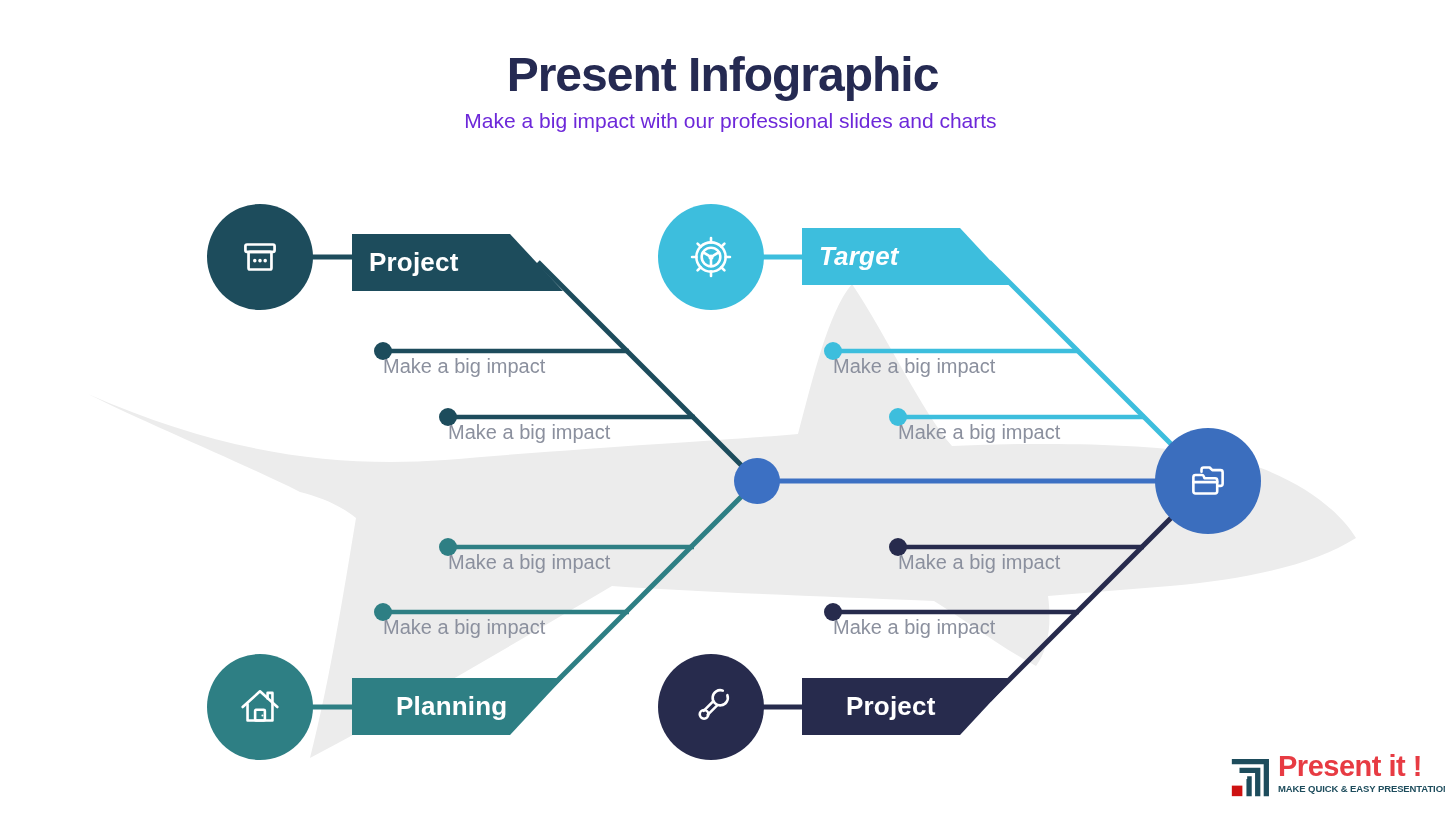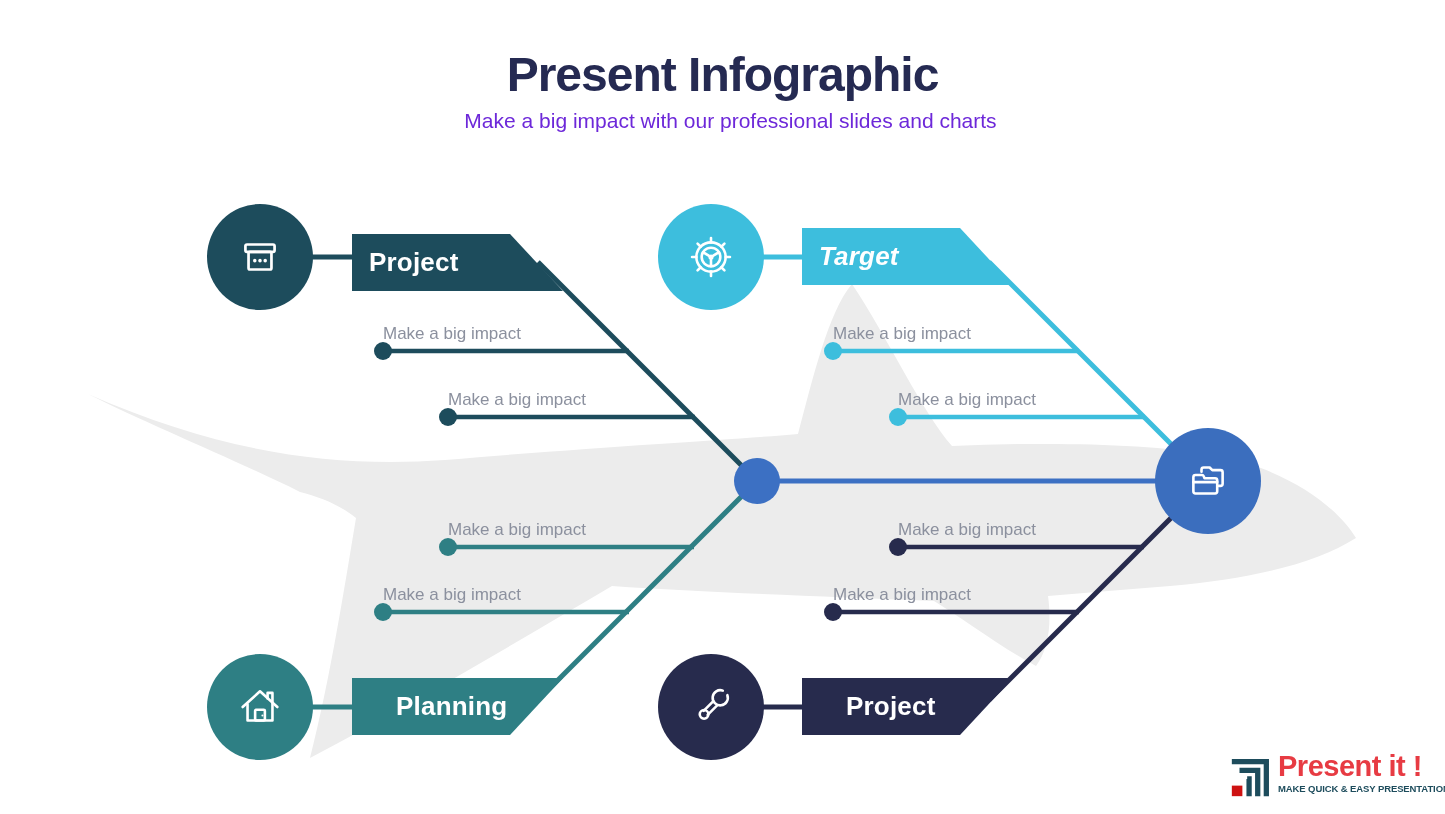--- a/index.html
+++ b/index.html
@@ -17,21 +17,21 @@
   }
   .banner span{color:#ffffff;font-size:26px;font-weight:700;letter-spacing:.2px;}
   .slant-down{clip-path:polygon(0 0,74.9% 0,100% 100%,0 100%);}
   .slant-up{clip-path:polygon(0 0,100% 0,74.9% 100%,0 100%);padding-left:44px;}
   .cat-circle{
     position:absolute;width:106px;height:106px;border-radius:50%;z-index:2;
     display:flex;align-items:center;justify-content:center;
   }
   .head-circle{position:absolute;width:106px;height:106px;border-radius:50%;z-index:2;
     display:flex;align-items:center;justify-content:center;}
-  .item-label{position:absolute;z-index:3;font-size:17px;line-height:24px;white-space:nowrap;}
+  .item-label{position:absolute;z-index:3;font-size:20px;line-height:24px;white-space:nowrap;margin-top:32px;}
   .logo{position:absolute;left:1228px;top:752px;display:flex;align-items:flex-start;z-index:3;}
   .logo-text{margin-left:4px;display:flex;flex-direction:column;}
   .logo-name{font-size:29px;line-height:29px;font-weight:800;letter-spacing:-.5px;white-space:nowrap;}
   .logo-tag{font-size:9.5px;line-height:11px;font-weight:700;letter-spacing:-.1px;margin-top:2px;white-space:nowrap;}
 </style>
 </head>
 <body>
 
 <div class="stage">
 

